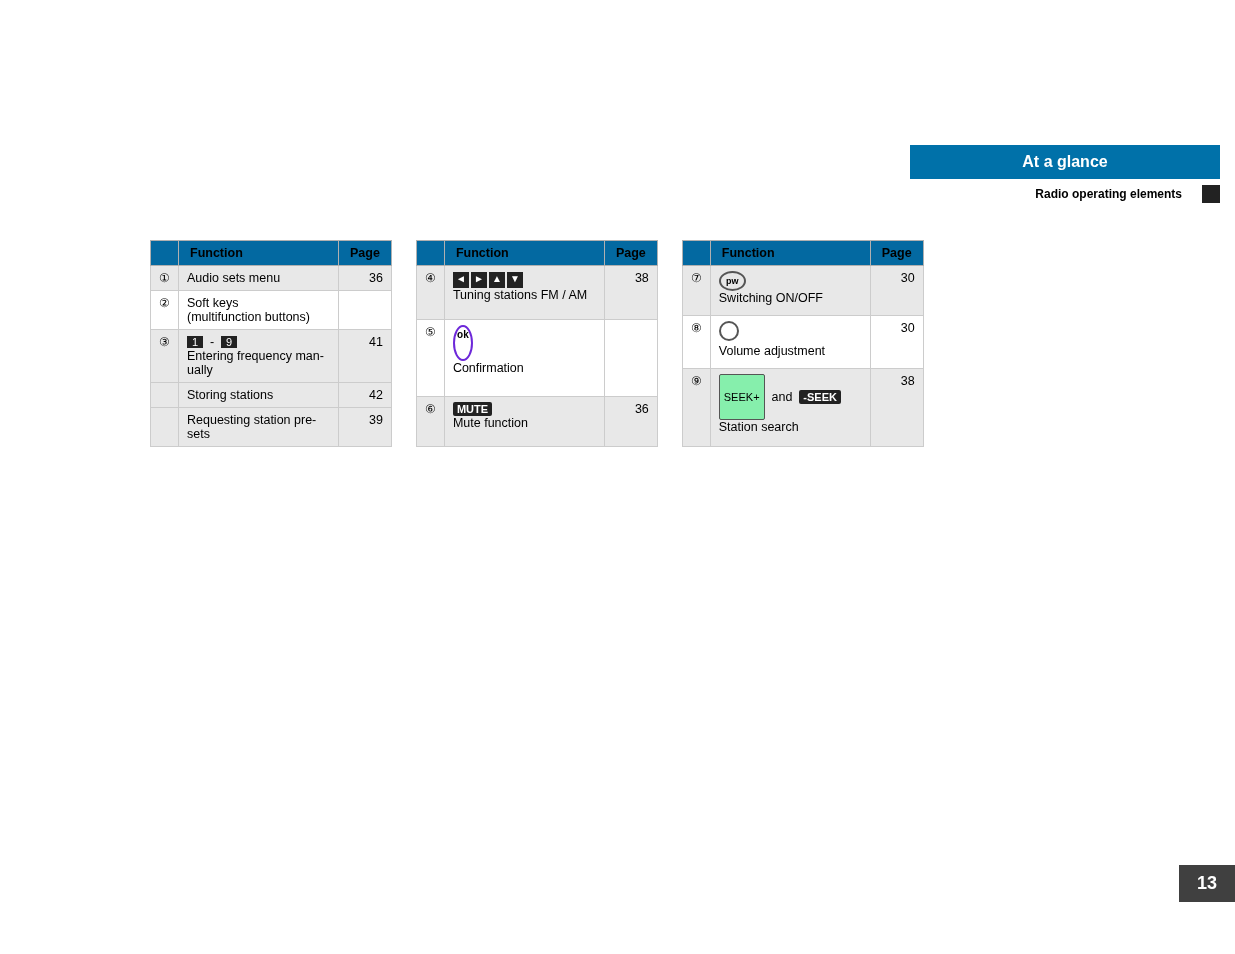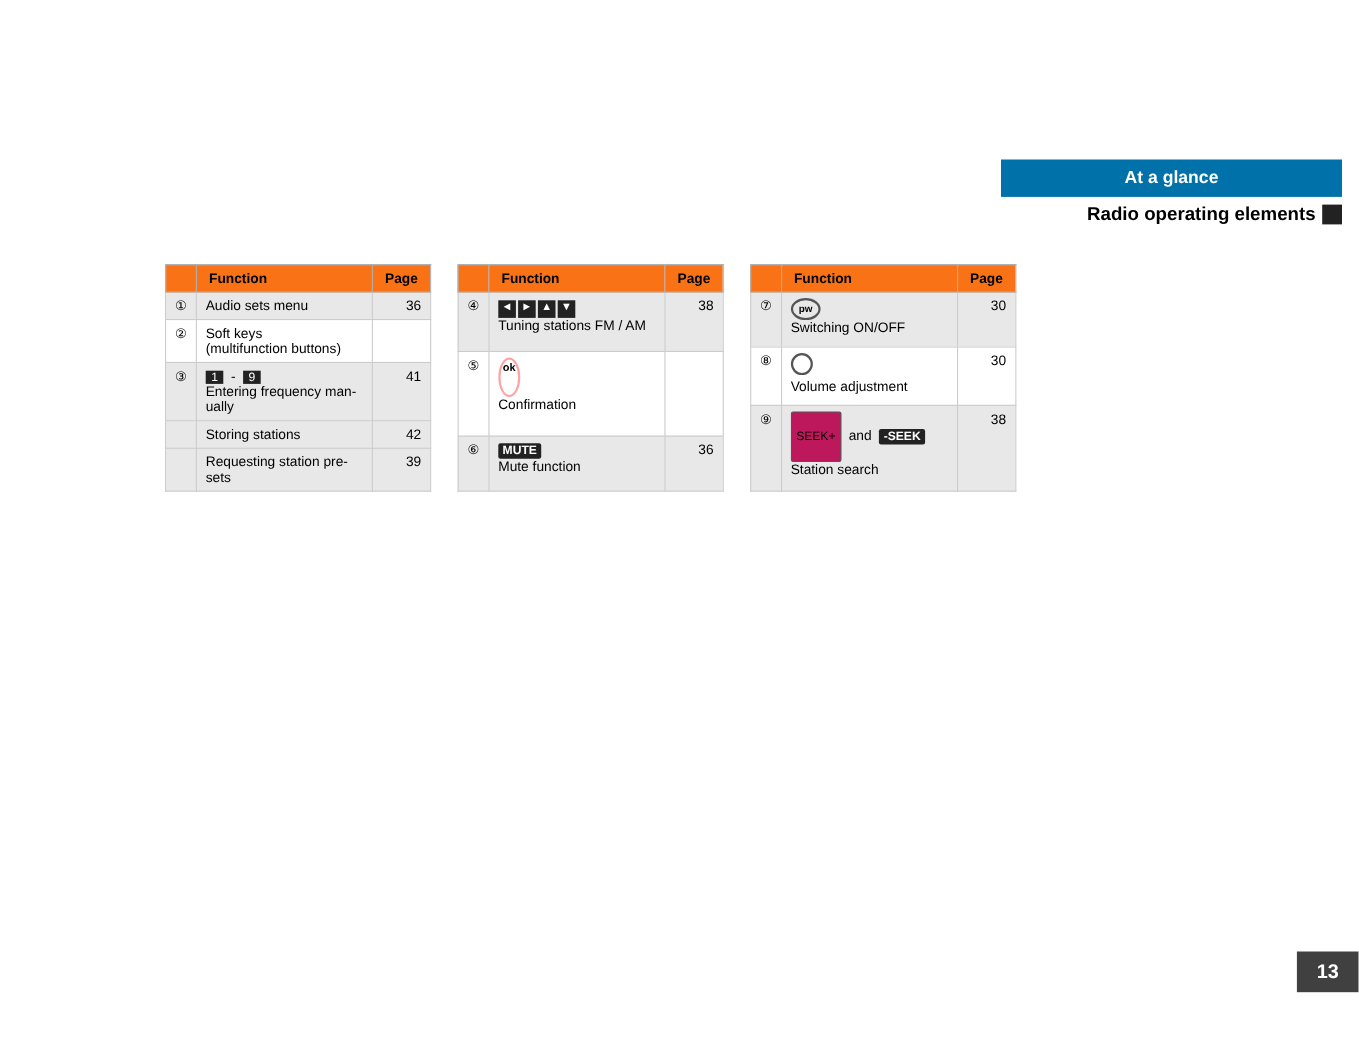--- a/index.html
+++ b/index.html
@@ -34,22 +34,22 @@
     .radio-operating-bar {
       display: flex;
       align-items: center;
       justify-content: flex-end;
       padding: 4px 0 4px 20px;
       margin-top: 2px;
     }
 
     .radio-operating-bar .bar-text {
       font-weight: bold;
-      font-size: 17px;
-      margin-right: 6px;
+      font-size: 12px;
+      margin-right: 20px;
     }
 
     .radio-operating-bar .black-rect {
       width: 18px;
       height: 18px;
       background: #222;
       display: inline-block;
     }
 
     
@@ -60,21 +60,21 @@
       display: flex;
       gap: 24px;
     }
 
     table {
       border-collapse: collapse;
       font-size: 12.5px;
     }
 
     table th {
-      background: #f97316;
+      background: #0369a1;
       padding: 5px 11px;
       font-weight: bold;
       text-align: left;
       border: 1px solid #b0b0b0;
     }
 
     table td {
       padding: 5px 8px;
       border: 1px solid #ccc;
       vertical-align: top;
@@ -103,21 +103,21 @@
       font-weight: bold;
       border-radius: 2px;
     }
 
     .btn-border {
       display: inline-block;
       border: 1px solid #555;
       font-size: 11px;
       padding: 16px 4px;
       border-radius: 2px;
-      background: #be185d;
+      background: #86efac;
     }
 
     .nav-arrows {
       display: inline-flex;
       gap: 2px;
     }
 
     .arrow-btn {
       display: inline-block;
       width: 16px;
@@ -125,21 +125,21 @@
       background: #222;
       color: #fff;
       text-align: center;
       line-height: 14px;
       font-size: 10px;
       font-weight: bold;
     }
 
     .ok-btn {
       display: inline-block;
-      border: 2px solid #fca5a5;
+      border: 2px solid #6d28d9;
       border-radius: 50%;
       width: 20px;
       height: 36px;
       text-align: center;
       line-height: 16px;
       font-size: 10px;
       font-weight: bold;
     }
 
     .pw-icon {

